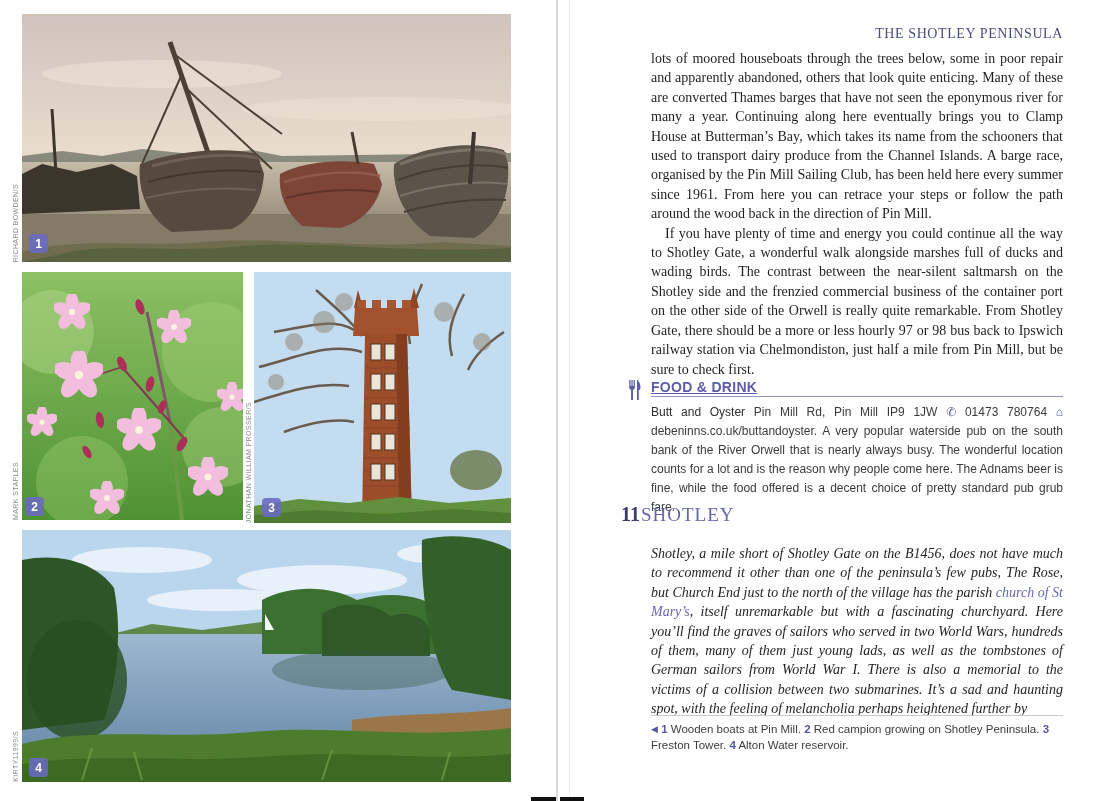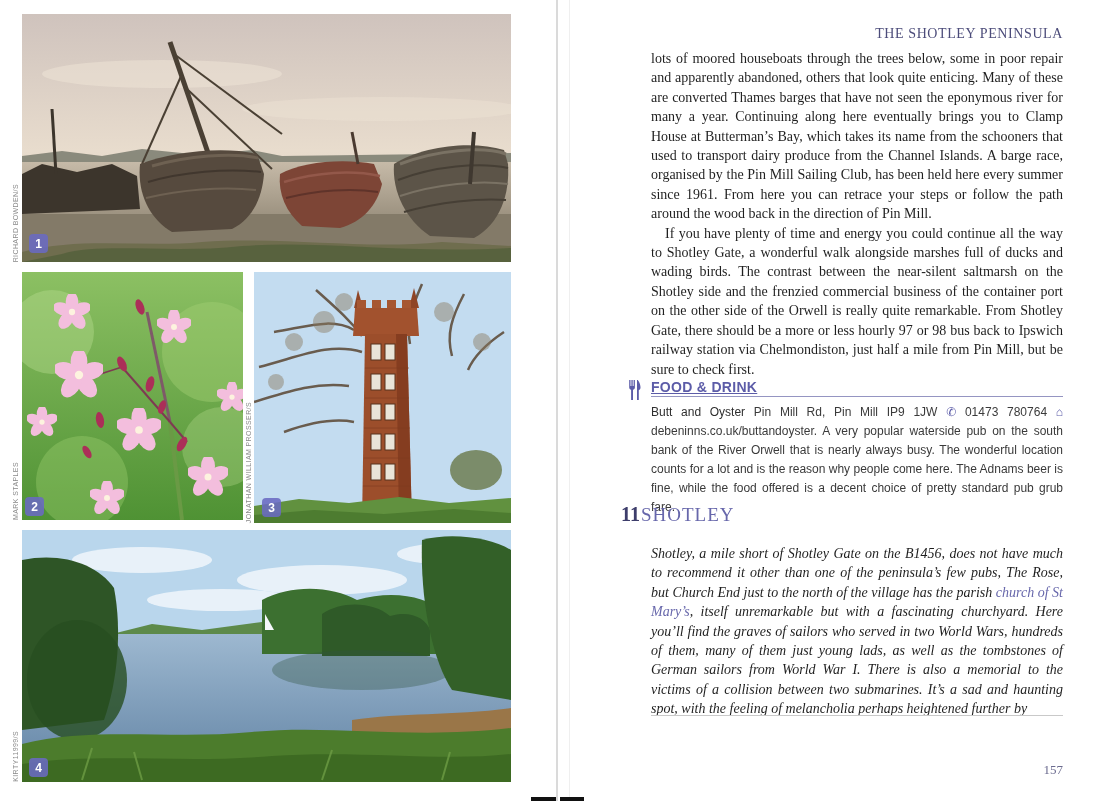--- a/index.html
+++ b/index.html
@@ -311,16 +311,26 @@
   <div class="section-heading">
     <span class="sec-num">11</span><span class="sec-title">SHOTLEY</span>
   </div>
 
   <div class="body-col" id="body-section">
     <p><span>Shotley, a mile short of Shotley Gate on the B1456, does not have much to recommend it other than one of the peninsula’s few pubs, The Rose, but Church End just to the north of the village has the parish</span>
       <span class="xref">church of St Mary’s</span><span>, itself unremarkable but with a fascinating churchyard. Here you’ll find the graves of sailors who served in two World Wars, hundreds of them, many of them just young lads, as well as the tombstones of German sailors from World War I. There is also a memorial to the victims of a collision between two submarines. It’s a sad and haunting spot, with the feeling of melancholia perhaps heightened further by</span></p>
   </div>
 
   <div class="caption-rule"></div>
-
-  <div class="page-number">157</div>
+  <div class="caption">
+    <span class="cap-arrow">◀</span>
+    <span class="cap-num">1</span>
+    <span>Wooden boats at Pin Mill.</span>
+    <span class="cap-num">2</span>
+    <span>Red campion growing on Shotley Peninsula.</span>
+    <span class="cap-num">3</span>
+    <span>Freston Tower.</span>
+    <span class="cap-num">4</span>
+    <span>Alton Water reservoir.</span>
+  </div>
+
 
 </div>
 
 </body></html>

